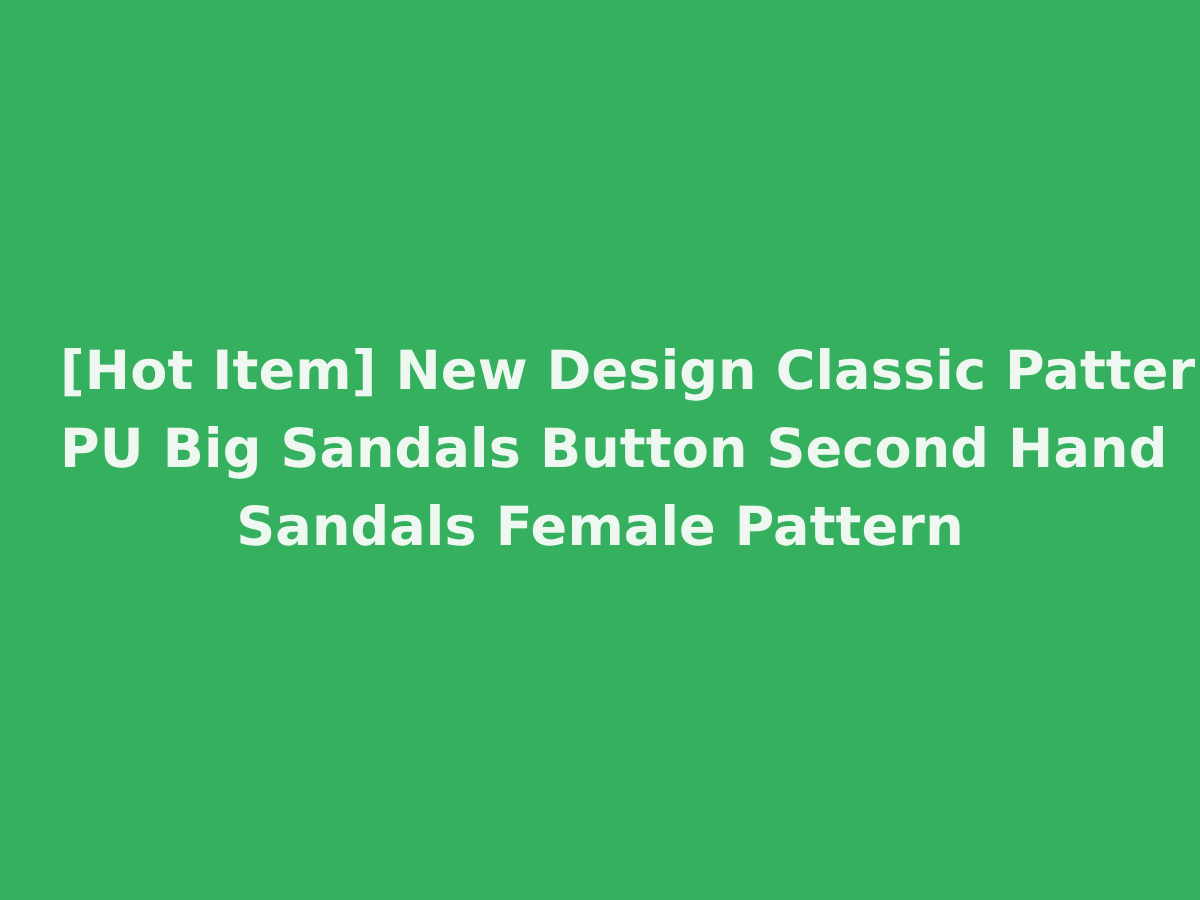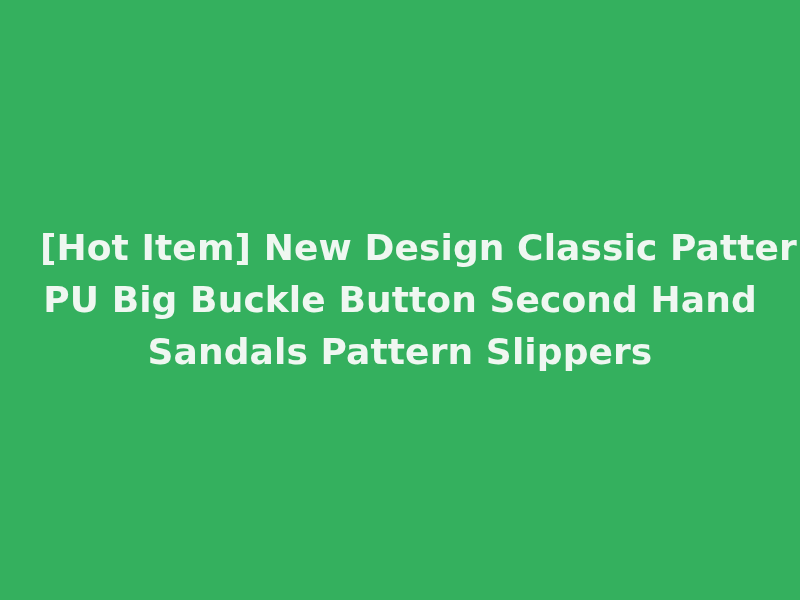--- a/index.html
+++ b/index.html
@@ -54,18 +54,18 @@
 </style>
 </head>
 <body>
 
 <div class="placeholder-card" style="background: rgb(52, 176, 94);">
 
   <div class="title-block">
 
     <h1 class="product-title" style="color: rgb(239, 247, 241);">
       <span class="title-line">[Hot Item] New Design Classic Pattern</span>
-      <span class="title-line">PU Big Buckle Button Second Hand</span>
-      <span class="title-line">Sandals Pattern Slippers</span>
+      <span class="title-line">PU Big Sandals Button Second Hand</span>
+      <span class="title-line">Sandals Female Pattern</span>
     </h1>
 
   </div>
 </div>
 
 </body></html>

